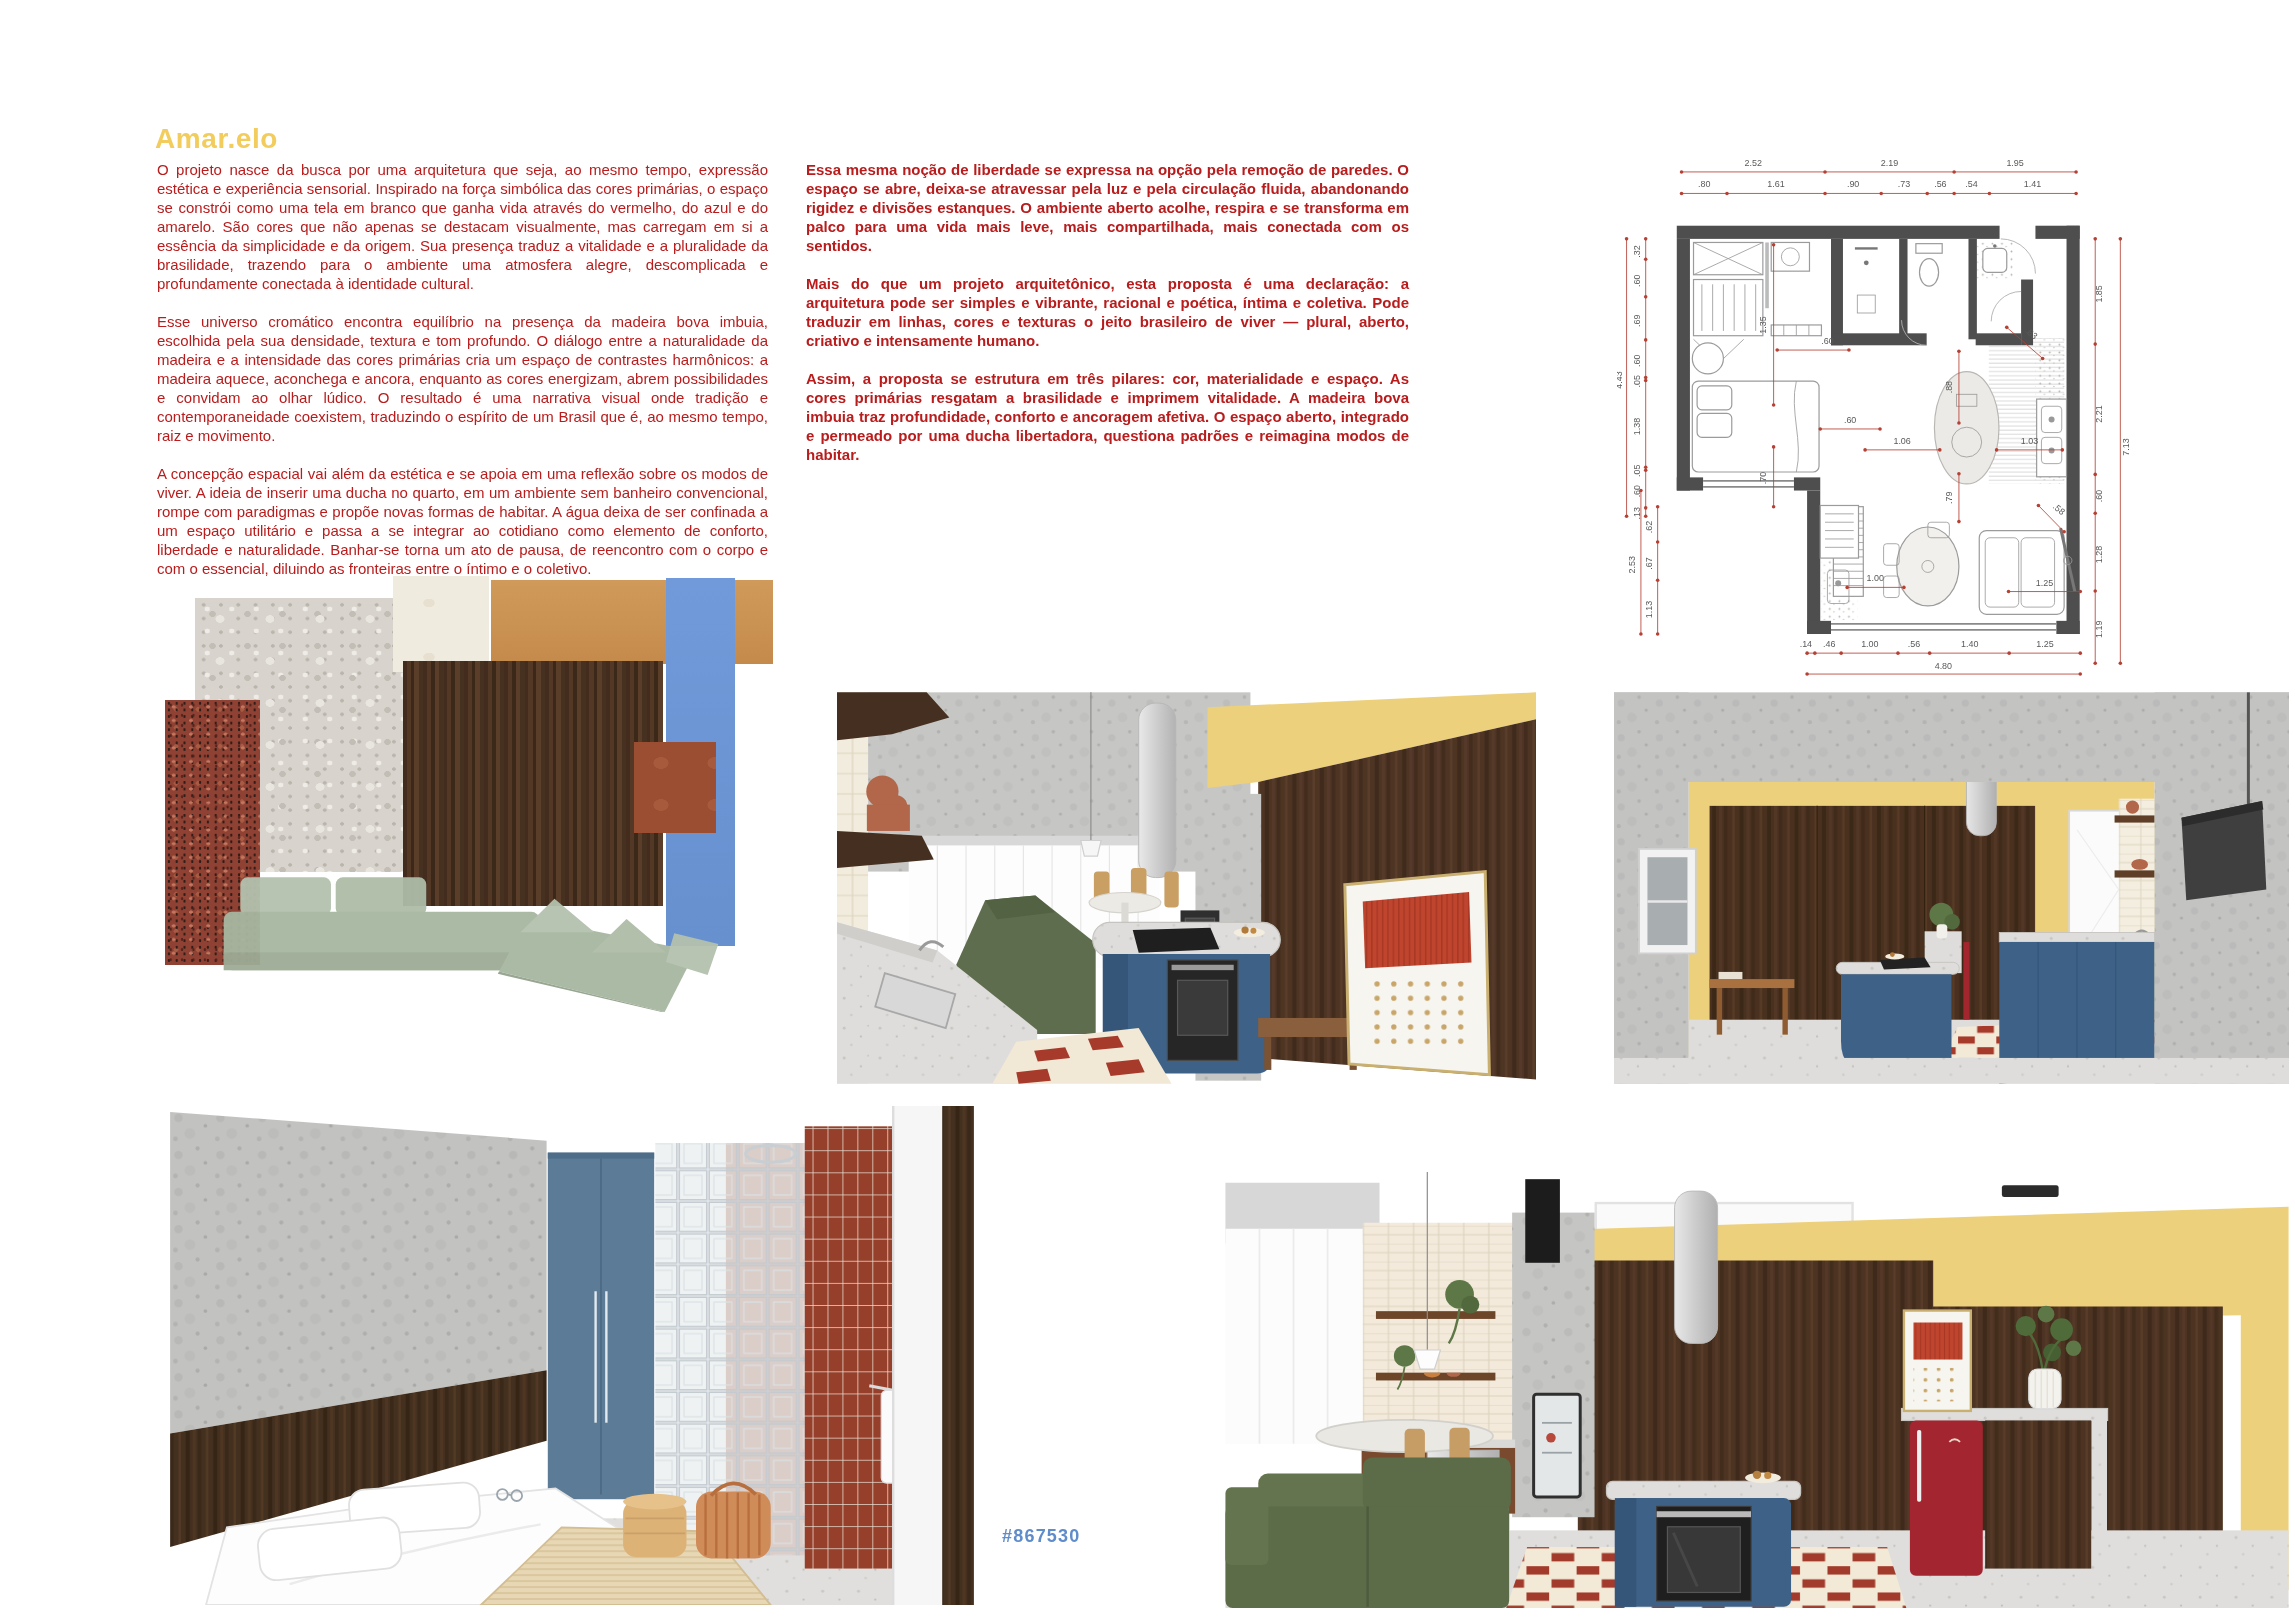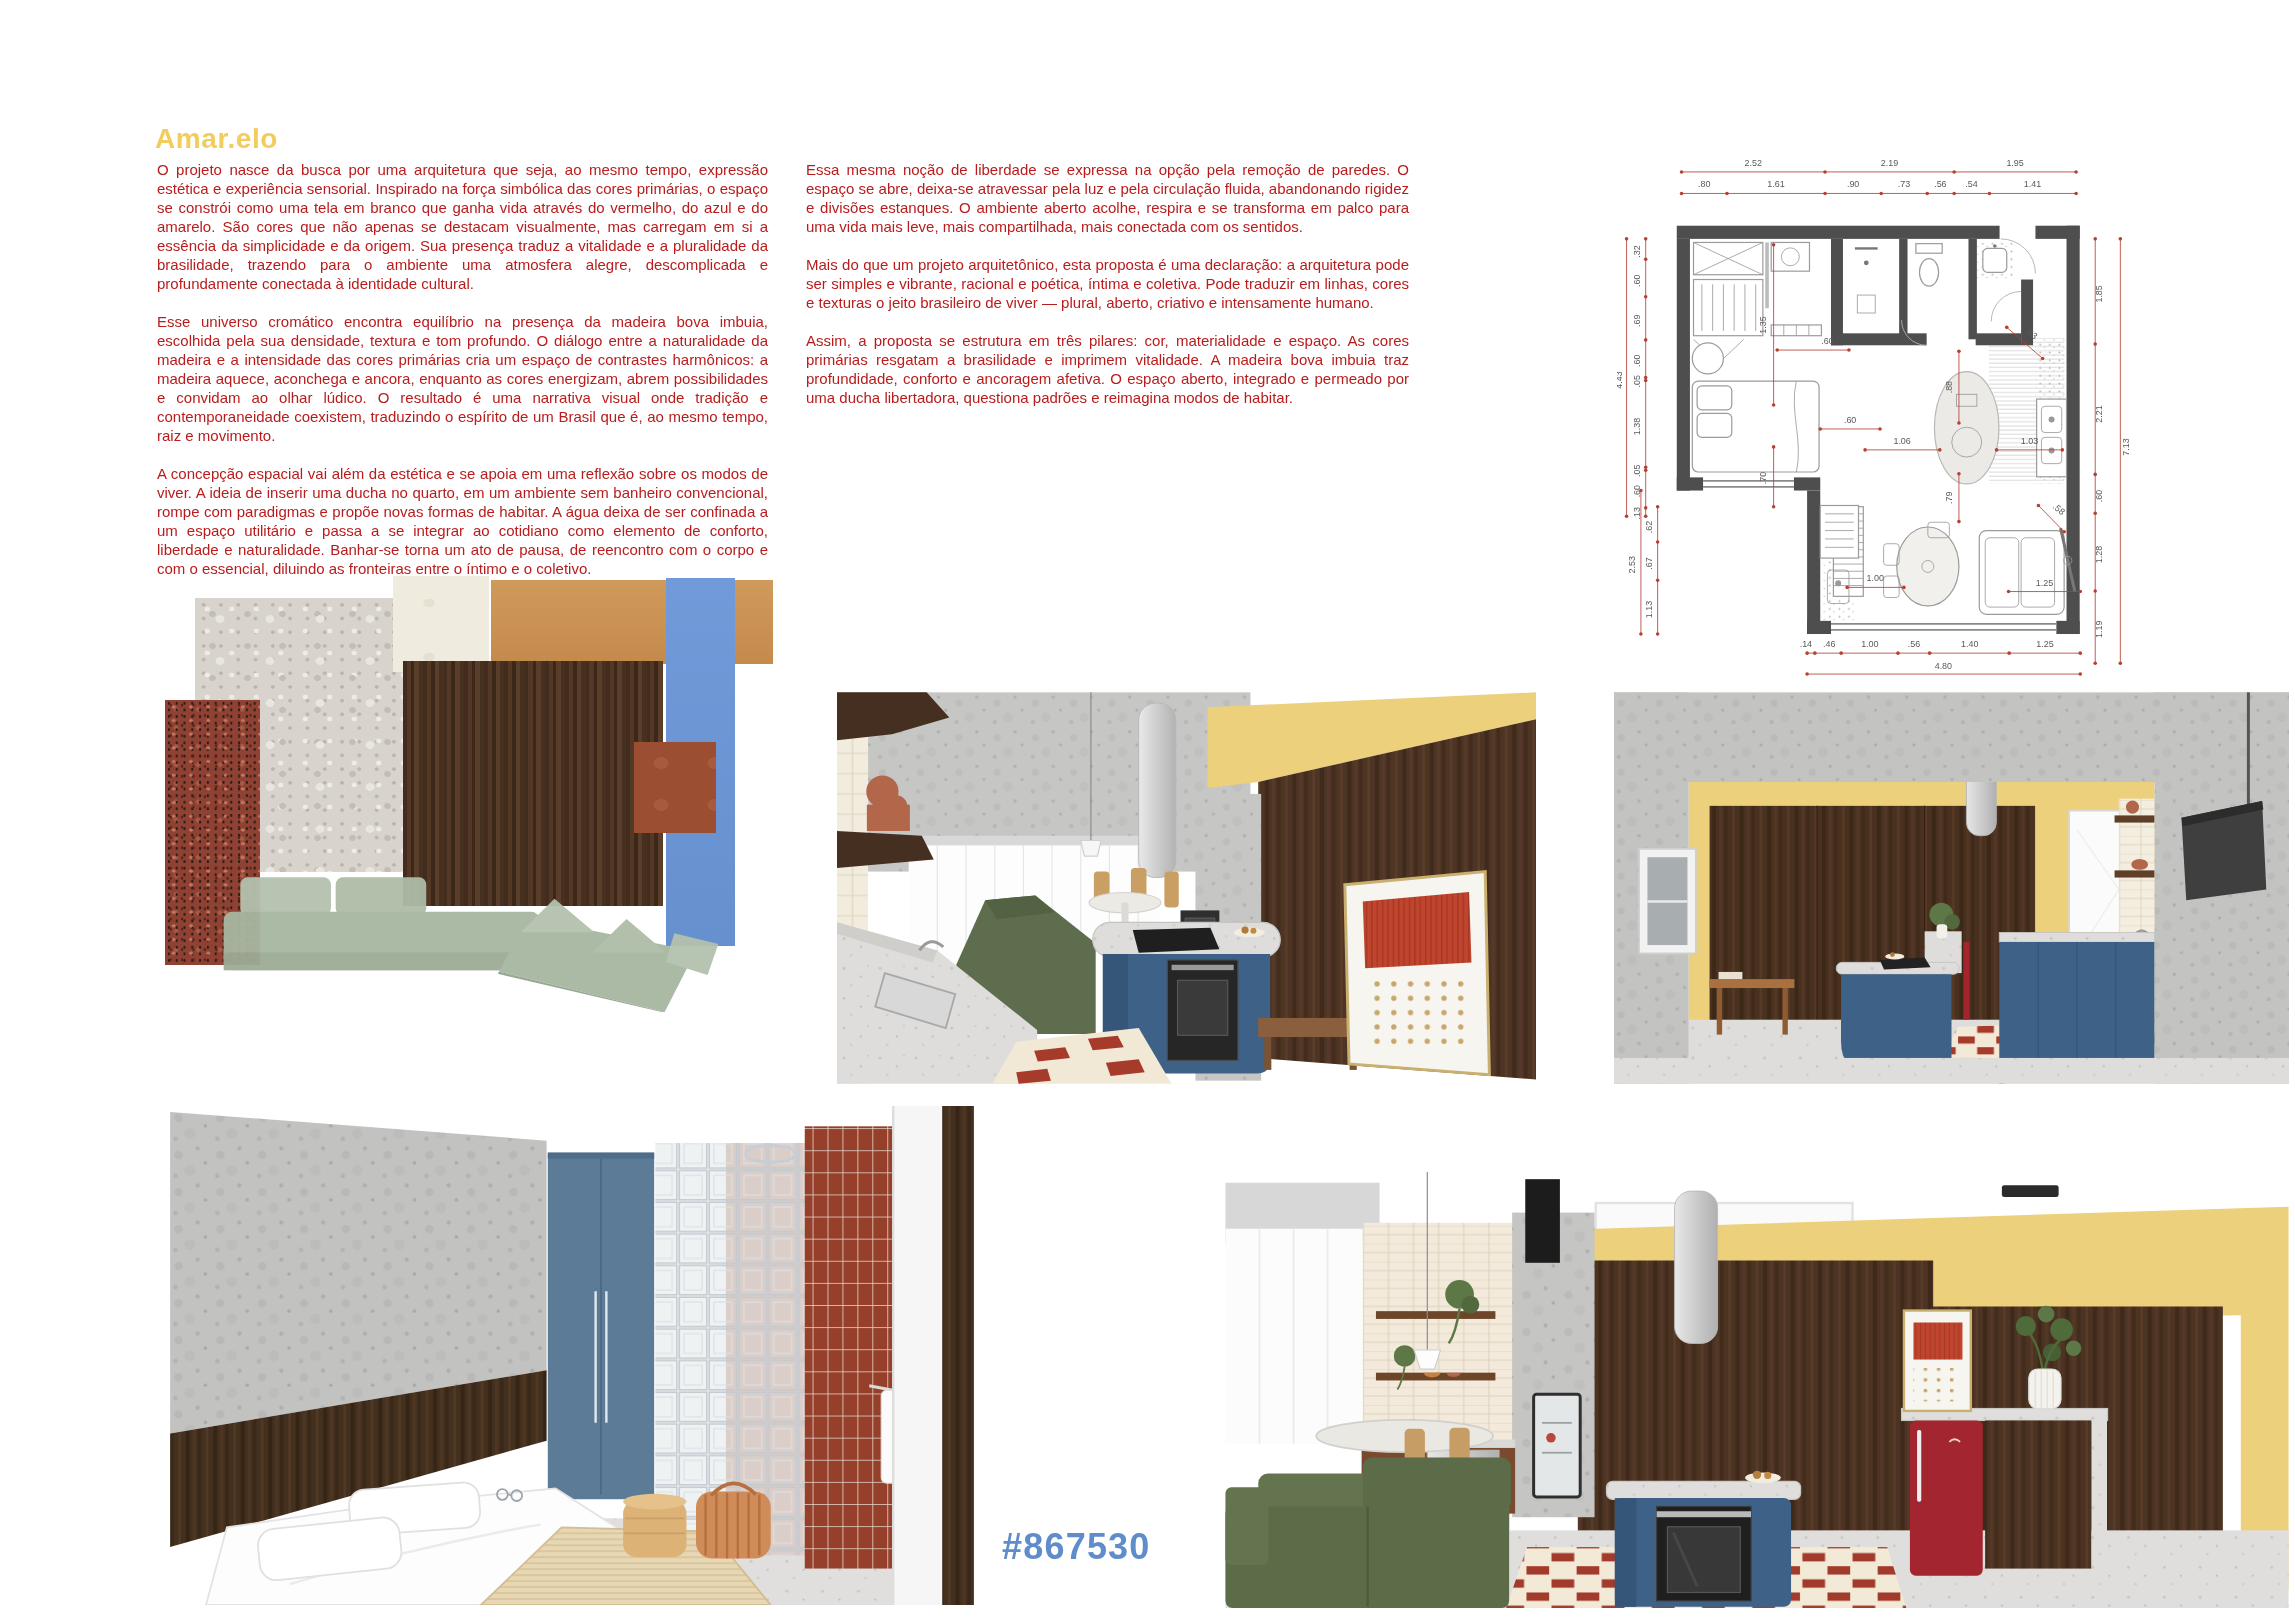--- a/index.html
+++ b/index.html
@@ -2,22 +2,22 @@
 <html style="font-size:9.6px"><head>
 <meta charset="utf-8">
 <style>
   html,body{margin:0;padding:0;background:#fff;}
   body{width:2295px;height:1621px;position:relative;font-family:"Liberation Sans",sans-serif;overflow:hidden;}
   .abs{position:absolute;}
   #title{left:155px;top:123px;font-size:28px;font-weight:700;letter-spacing:0.6px;color:#F2CD5D;text-align:center;}
   .col{top:160px;font-size:15px;line-height:19px;color:#b91c1c;text-align:justify;}
   .col p{margin:0 0 19px 0;}
   #colL{left:157px;width:611px;}
-  #colR{left:806px;width:603px;}
-  #hashtag{left:1002px;top:1526px;font-size:36px;font-weight:700;color:#5F8CCB;letter-spacing:1.2px;}
+  #colR{left:806px;width:603px;font-weight:bold;}
+  #hashtag{left:1002px;top:1526px;font-size:18px;font-weight:700;color:#5F8CCB;letter-spacing:1.2px;}
   
   #collage{left:157px;top:576px;width:628px;height:472px;}
   #collage .sw{position:absolute;}
   .granite{background-color:#8f4233;background-image:radial-gradient(#56241c 1.2px,transparent 1.5px),radial-gradient(#c4765f 1.8px,transparent 2.1px),radial-gradient(#2e1d18 1.2px,transparent 1.5px),radial-gradient(#a85a42 2.4px,transparent 2.7px);background-size:11.4px 10.2px,17.3px 13.7px,7.8px 6.6px,22px 18.5px;}
   .terrazzo{background-color:#d8d4cd;background-image:radial-gradient(#e9e6e0 4.2px,transparent 4.8px),radial-gradient(#c2beb6 3px,transparent 3.6px),radial-gradient(#efece7 2.4px,transparent 3px),radial-gradient(#bab5ac 1.8px,transparent 2.4px);background-size:50px 42px,35px 32px,24.5px 22px,17.3px 13.7px;}
   .cream{background-color:#f0ebdf;background-image:radial-gradient(#e7e0d0 5.4px,transparent 6px);background-size:72px 54px;}
   .caramel{background-color:#c99152;background-image:linear-gradient(180deg,#d09a5b 0%,#c48a4b 100%);}
   .woodgrain{background-color:#4d3423;background-image:repeating-linear-gradient(90deg,#432c1d 0 3.6px,#543826 3.6px 7.8px,#3c2819 7.8px 11.4px,#5a3e2a 11.4px 16px,#46301f 16px 20.3px);}
   .bluepanel{background-color:#6c95d6;background-image:linear-gradient(180deg,#719ada 0%,#6790cf 100%);}
   .terracotta{background-color:#9c4e33;background-image:radial-gradient(#a85a3d 7.2px,transparent 7.8px);background-size:54px 42px;}

